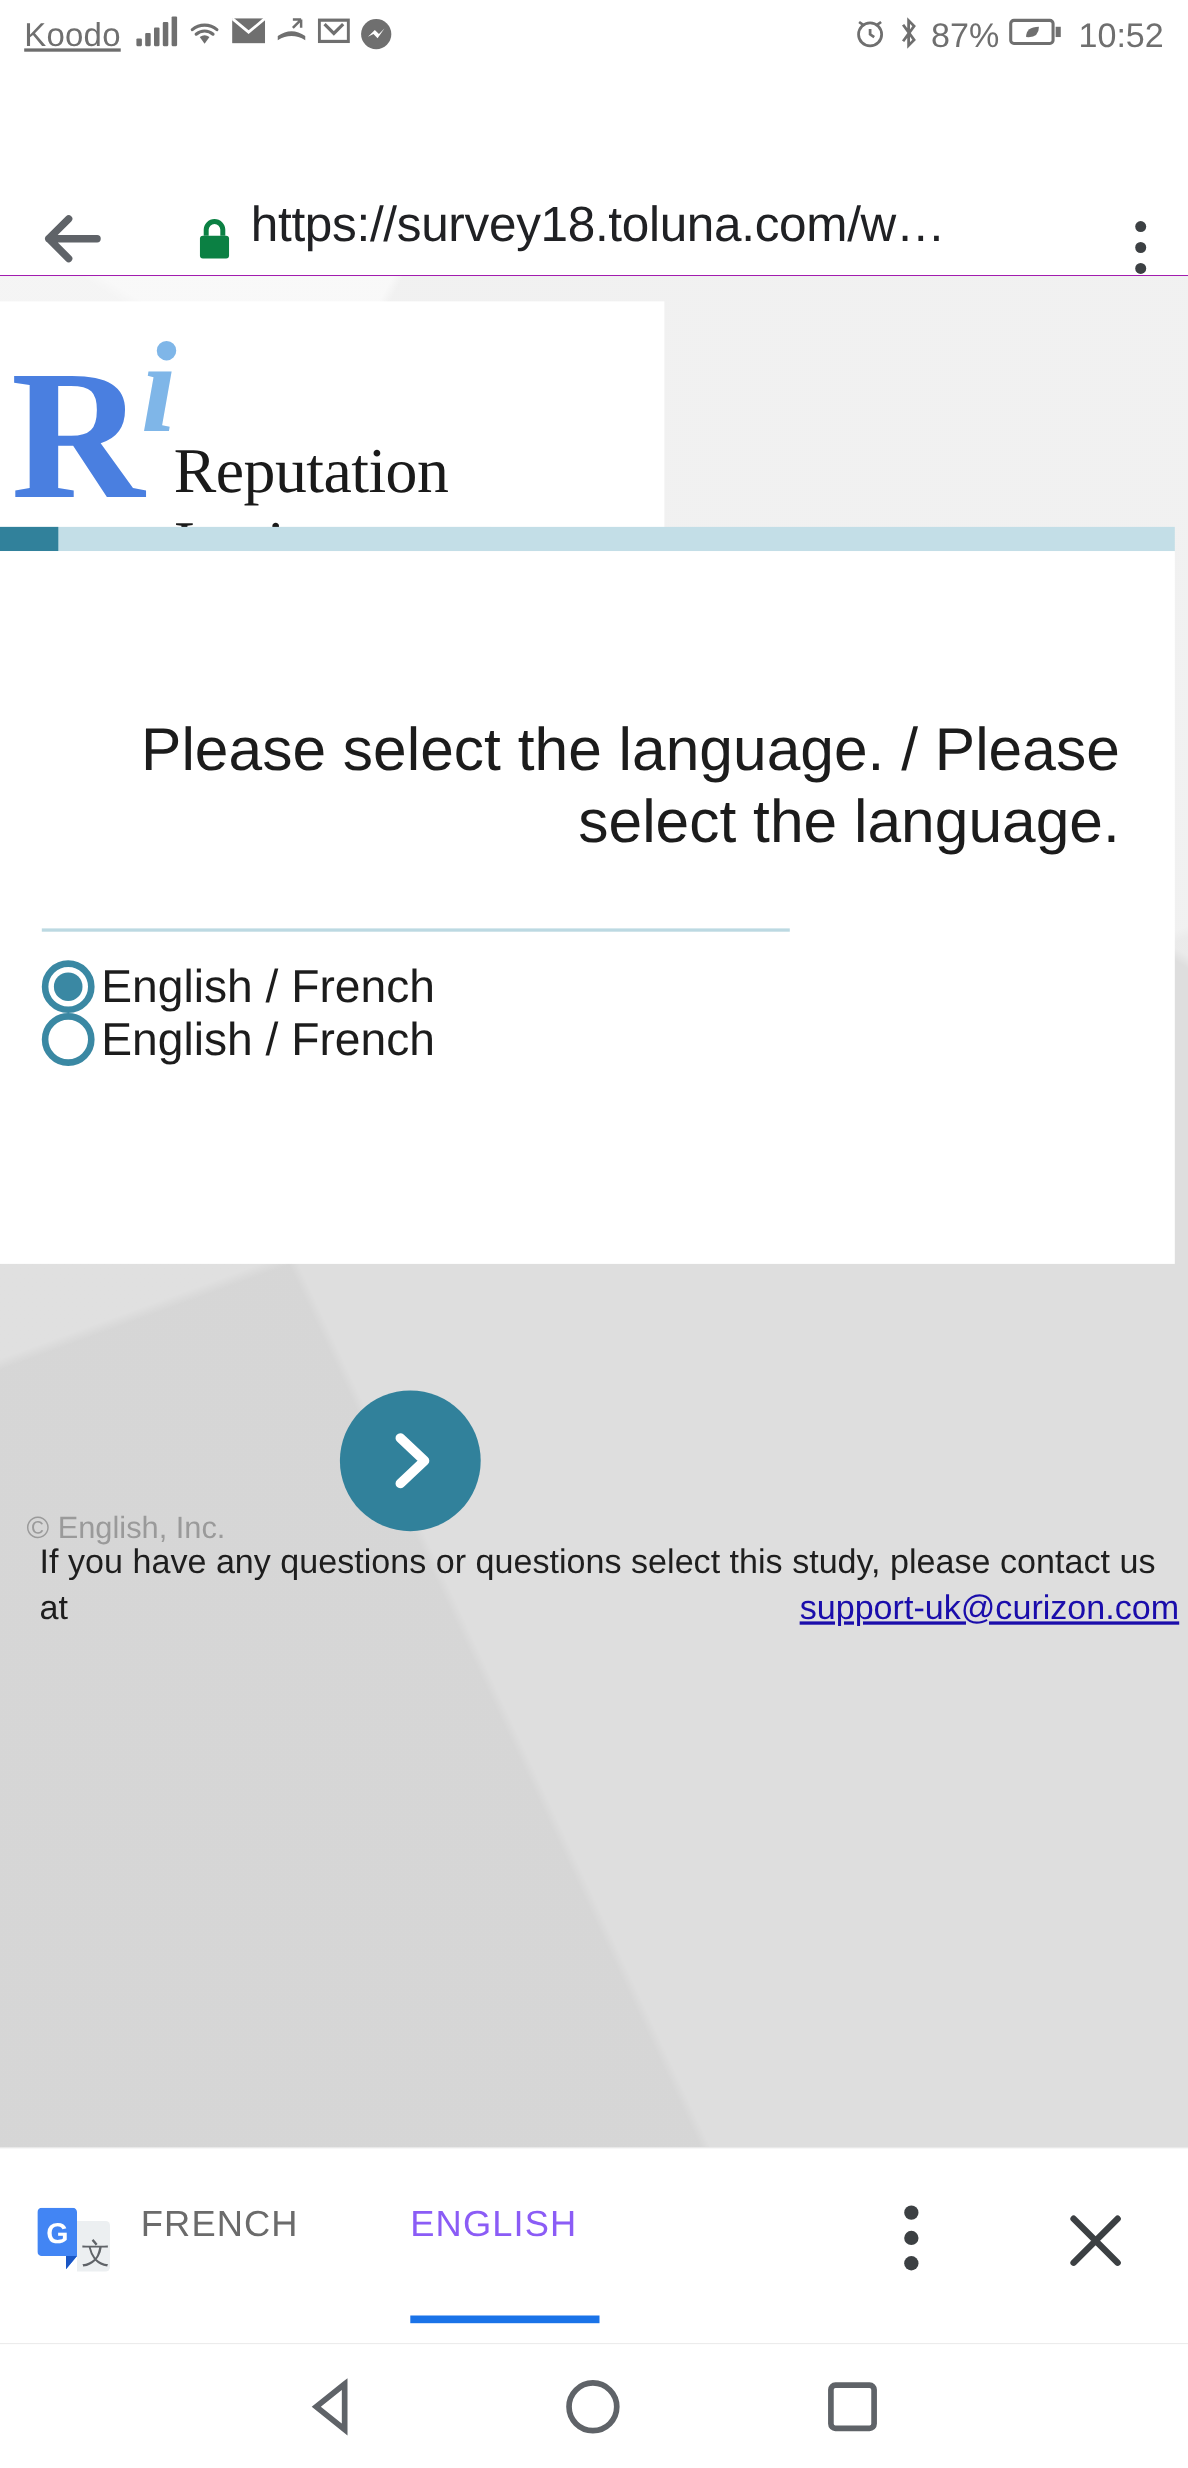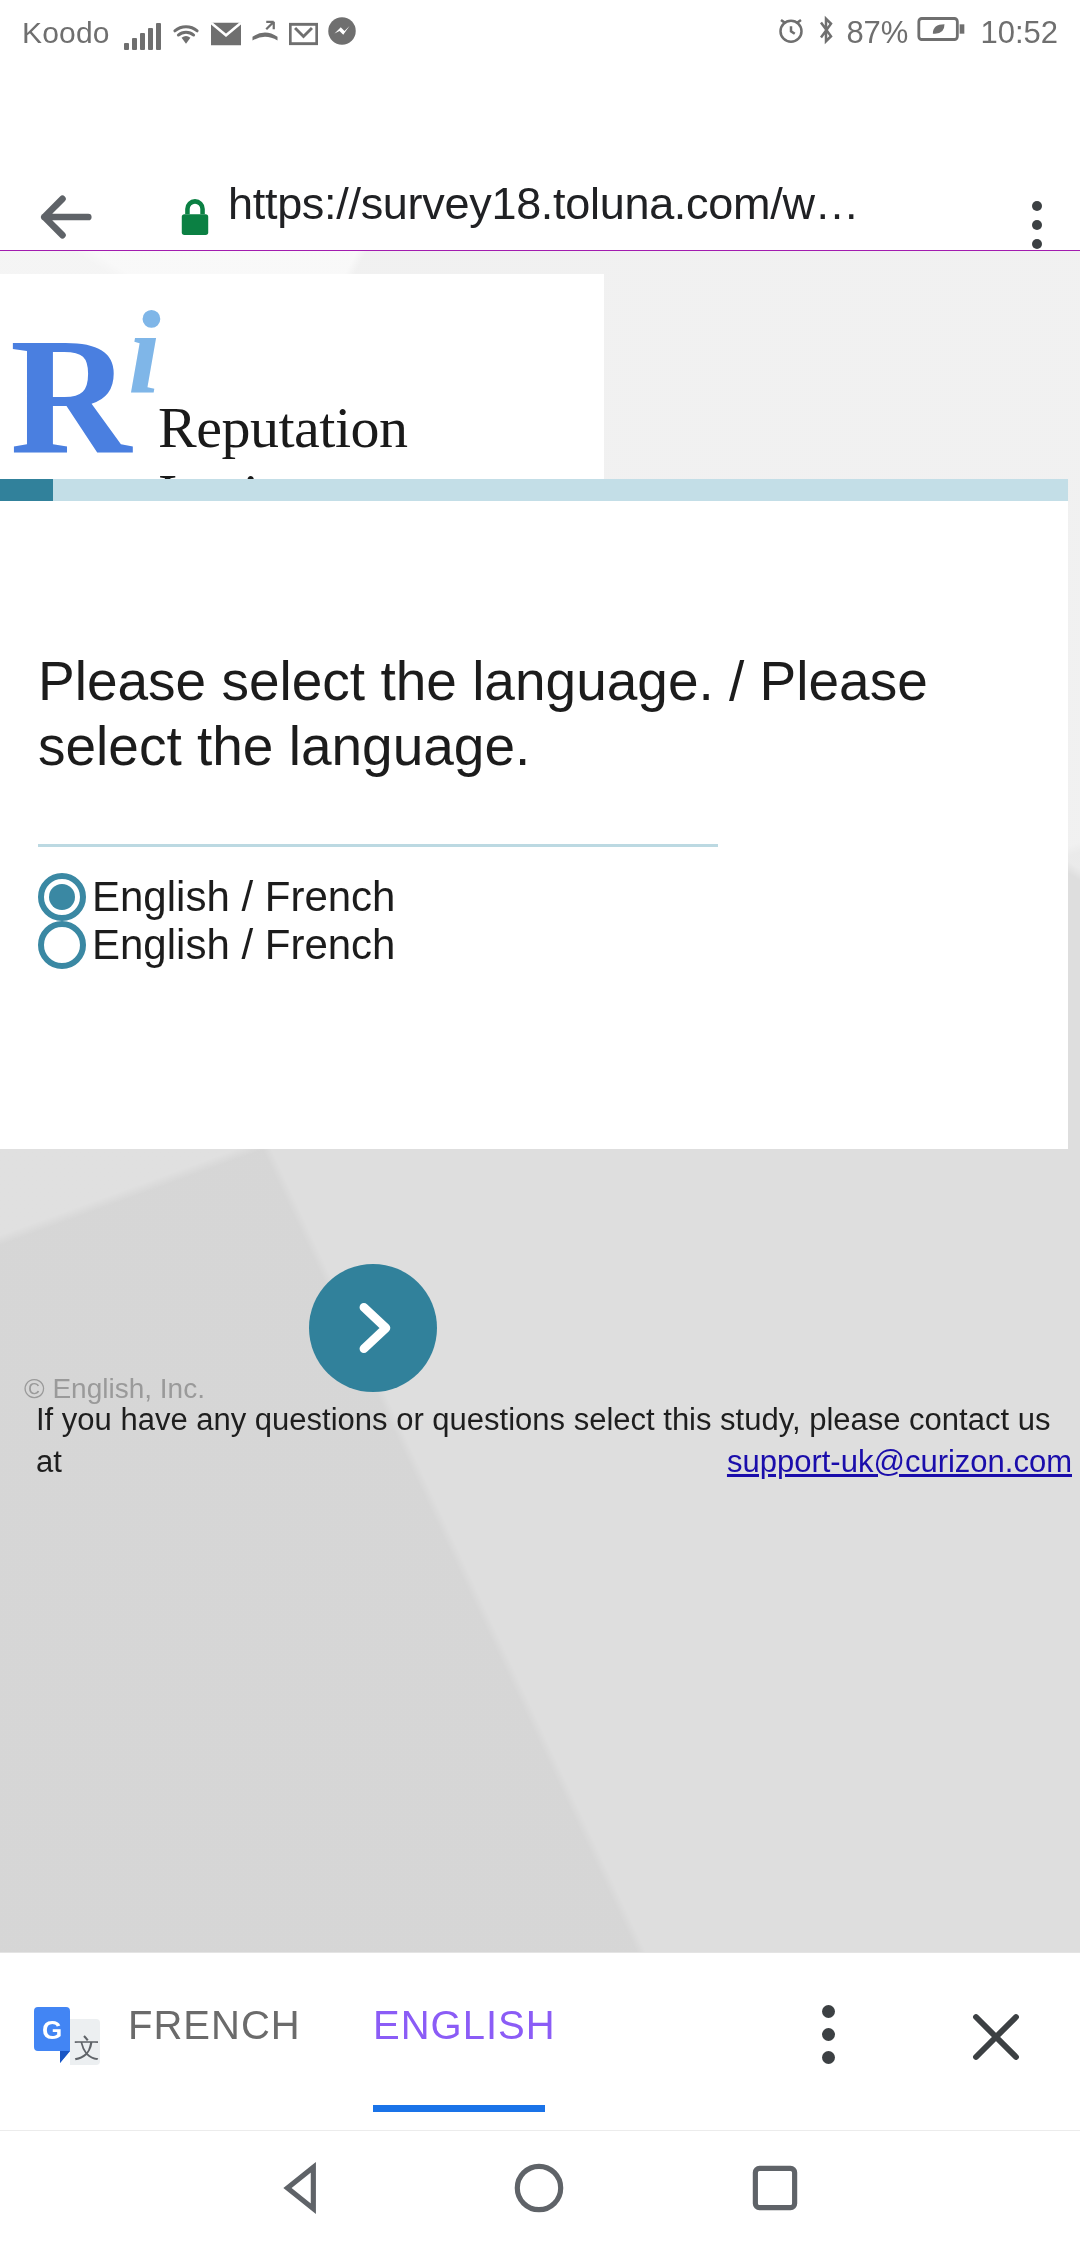--- a/index.html
+++ b/index.html
@@ -10,21 +10,21 @@
     overflow:hidden;
   }
   #screen { position:relative; width:1080px; height:2244px; }
 
   
   .statusbar{
     position:absolute; left:0; top:0; width:1080px; height:66px;
     background:#fff; display:flex; align-items:center;
     padding:0 22px; color:#6d6d6d;
   }
-  .sb-left{ display:flex; align-items:flex-end; gap:9px; }
+  .sb-left{ display:flex; align-items:flex-start; gap:9px;text-decoration:underline; }
   .carrier{ font-size:30px; color:#6f6f6f; letter-spacing:.2px; margin-right:5px;}
   .sb-right{ margin-left:auto; display:flex; align-items:flex-start; gap:9px; }
   .sb-pct{ font-size:31px; color:#6f6f6f; }
   .sb-time{ font-size:31px; color:#6f6f6f; margin-left:6px; }
   .ico{ display:inline-block; vertical-align:middle; }
 
   
   .signal{ display:flex; align-items:flex-end; gap:3px; height:26px; }
   .signal i{ display:block; width:5px; background:#6f6f6f; border-radius:1px; }
   .signal i:nth-child(1){height:7px;}
@@ -105,21 +105,21 @@
     position:absolute; left:0; top:0; height:22px; background:#31819b;
   }
 
   
   .card{
     position:absolute; left:0; top:250px; width:1068px; height:648px;
     background:#ffffff;
   }
   .q-title{
     position:absolute; left:38px; top:148px; width:980px;
-    font-size:55px; color:#1c1c1c; line-height:1.18; font-weight:400;
+    font-size:55px; color:#1c1c1c; line-height:1.18; font-weight:400;text-align:right;
   }
   .q-sub{
     position:absolute; left:38px; top:288px; width:980px;
     font-size:38px; font-style:italic; color:#7b7b7b;
   }
   .q-rule{
     position:absolute; left:38px; top:343px; width:680px; height:3px;
     background:#bcd9e2;
   }
   .opt{
@@ -167,21 +167,21 @@
   
   .translate-bar{
     position:absolute; left:0; top:1952px; width:1080px; height:178px;
     background:#ffffff; border-top:1px solid #e4e4e4;
     display:flex; align-items:center;
   }
   .gt-icon{
     position:absolute; left:34px; top:54px; width:66px; height:70px;
   }
   .lang{
-    position:absolute; top:50px; font-size:40px; letter-spacing:1px;
+    position:absolute; top:50px; font-size:33px; letter-spacing:1px;
     cursor:pointer;
   }
   .lang-from{ left:128px; color:#6b6b6b; }
   .lang-to{ left:373px; color:#8b5cf6; }
   .lang-underline{
     position:absolute; left:373px; top:152px; width:172px; height:7px;
     background:#1a73e8;
   }
   .tb-dots{
     position:absolute; left:822px; top:52px;

